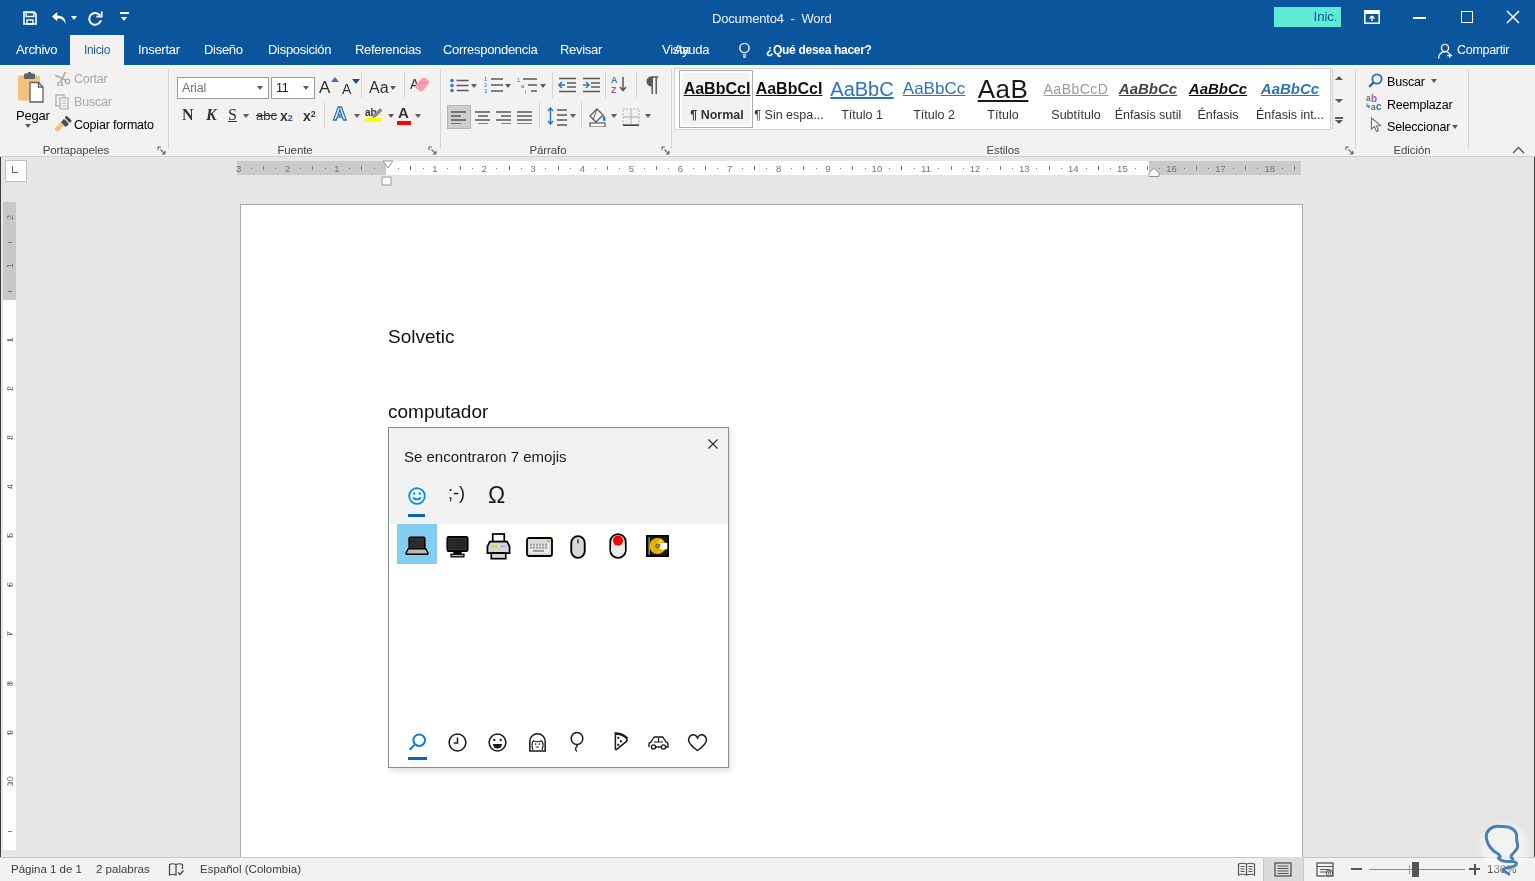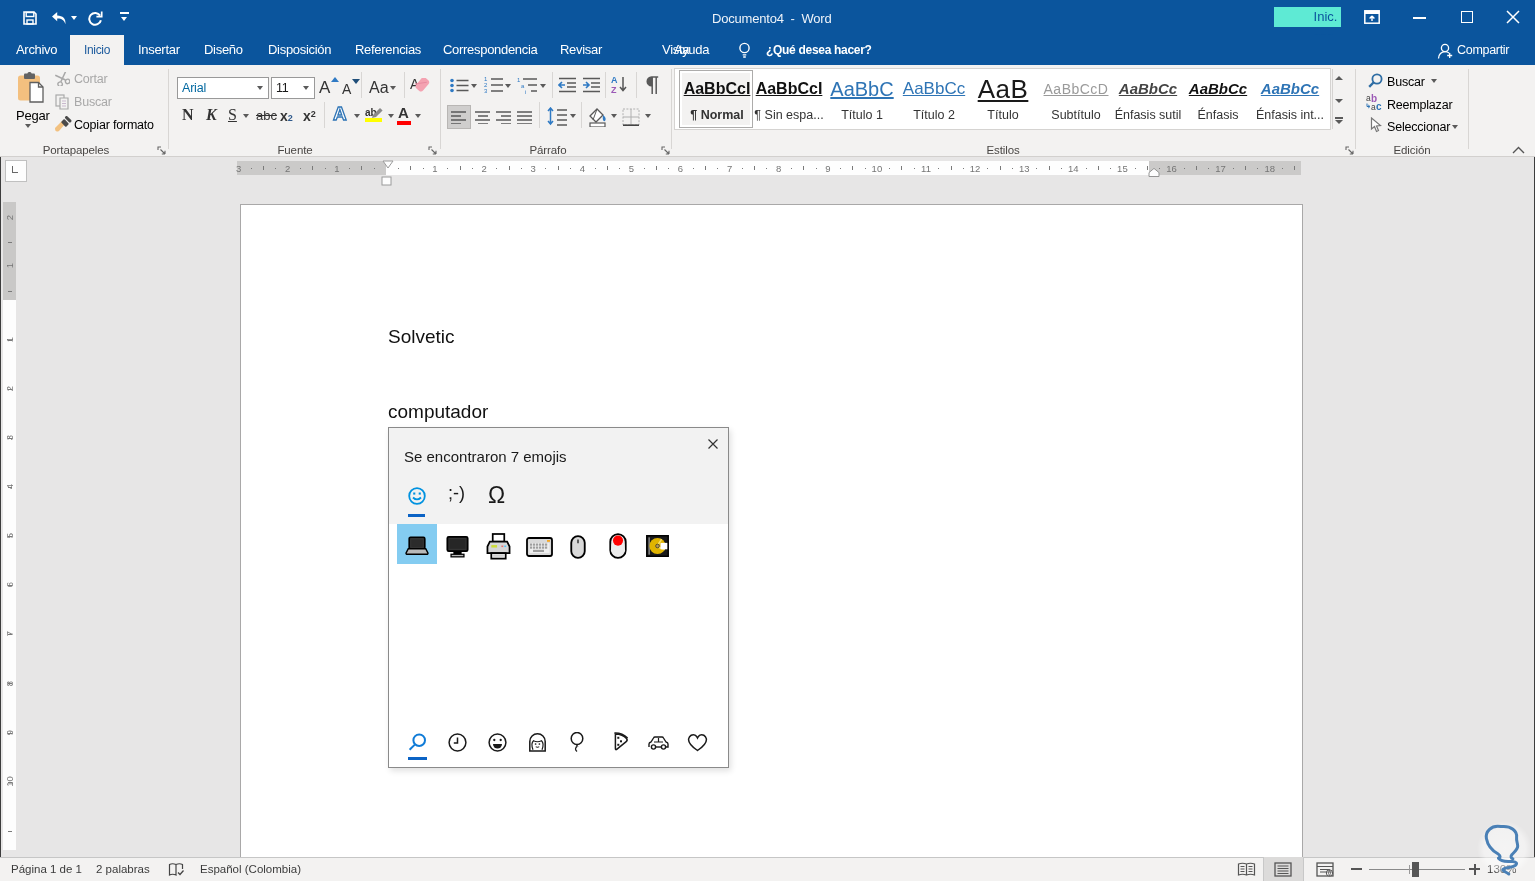--- a/index.html
+++ b/index.html
@@ -135,21 +135,21 @@
       <path d="M12.5 1.5 l3.4 3.4" stroke="#4a4a4a" stroke-width="3" stroke-linecap="round"></path>
     </svg>
     <div class="rtext" style="left:74px;top:118px;">Copiar formato</div>
     <div class="glabel" style="left:16px;">Portapapeles</div>
     <svg class="launcher" style="left:157px;" width="10" height="10" viewBox="0 0 10 10">
         <path d="M1 4 V1 h3 M3.5 3.5 l4.5 4.5 M8 8 v-3.2 M8 8 h-3.2" fill="none" stroke="#666" stroke-width="1.1"></path>
       </svg>
     <div class="gsep" style="left:168px;"></div>
 
     <div class="abs" style="left:177px;top:77px;width:92px;height:22px;background:#fff;border:1px solid #999;"></div>
-    <div class="rtext" style="left:182px;top:81px;color:#0369a1;">Arial</div>
+    <div class="rtext" style="left:182px;top:81px;color:#737373;">Arial</div>
     <div class="darr" style="left:257px;top:86px;"></div>
     <div class="abs" style="left:271px;top:77px;width:44px;height:22px;background:#fff;border:1px solid #999;"></div>
     <div class="rtext" style="left:276px;top:81px;color:#1a1a1a;">11</div>
     <div class="darr" style="left:303px;top:86px;"></div>
     <div class="abs" style="left:319px;top:78px;font-size:17px;color:#333;">A</div>
     <div class="abs" style="left:331px;top:77px;width:0;height:0;border-left:4px solid transparent;border-right:4px solid transparent;border-bottom:5px solid #2f7ac4;"></div>
     <div class="abs" style="left:342px;top:81px;font-size:14px;color:#333;">A</div>
     <div class="abs" style="left:352px;top:79px;width:0;height:0;border-left:4px solid transparent;border-right:4px solid transparent;border-top:5px solid #1f4e79;"></div>
     <div class="abs" style="left:361px;top:72px;width:1px;height:26px;background:#d8d6d4;"></div>
     <div class="abs" style="left:369px;top:79px;font-size:16px;color:#333;">Aa</div>

